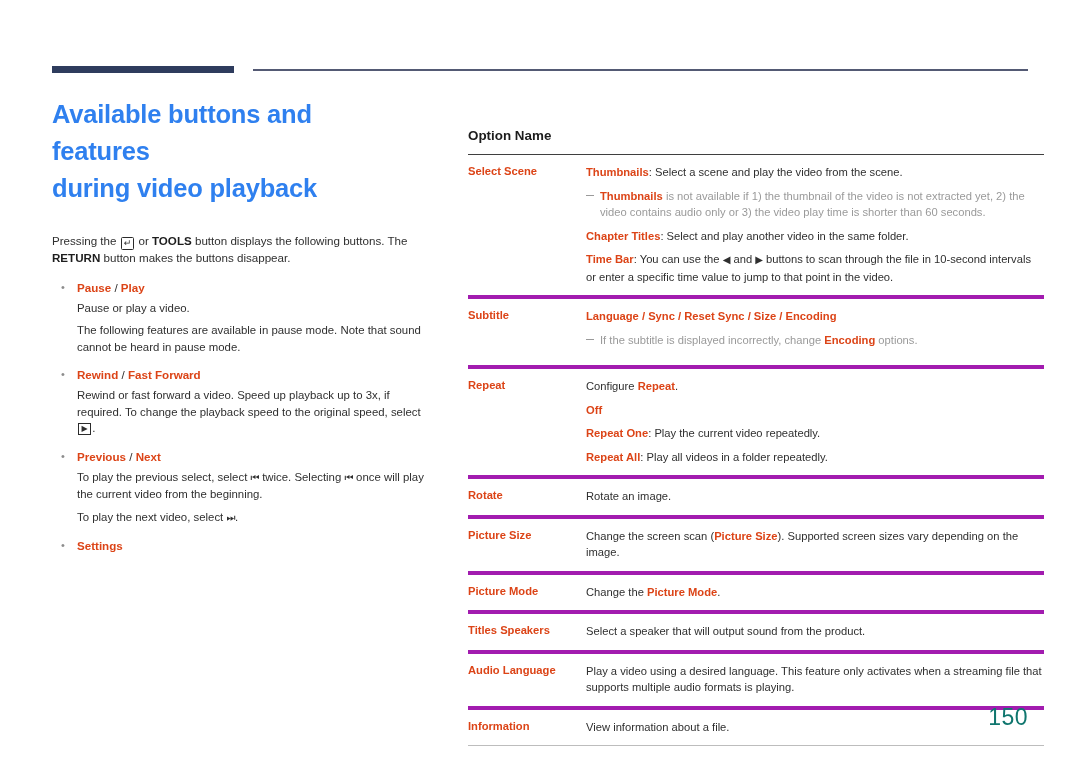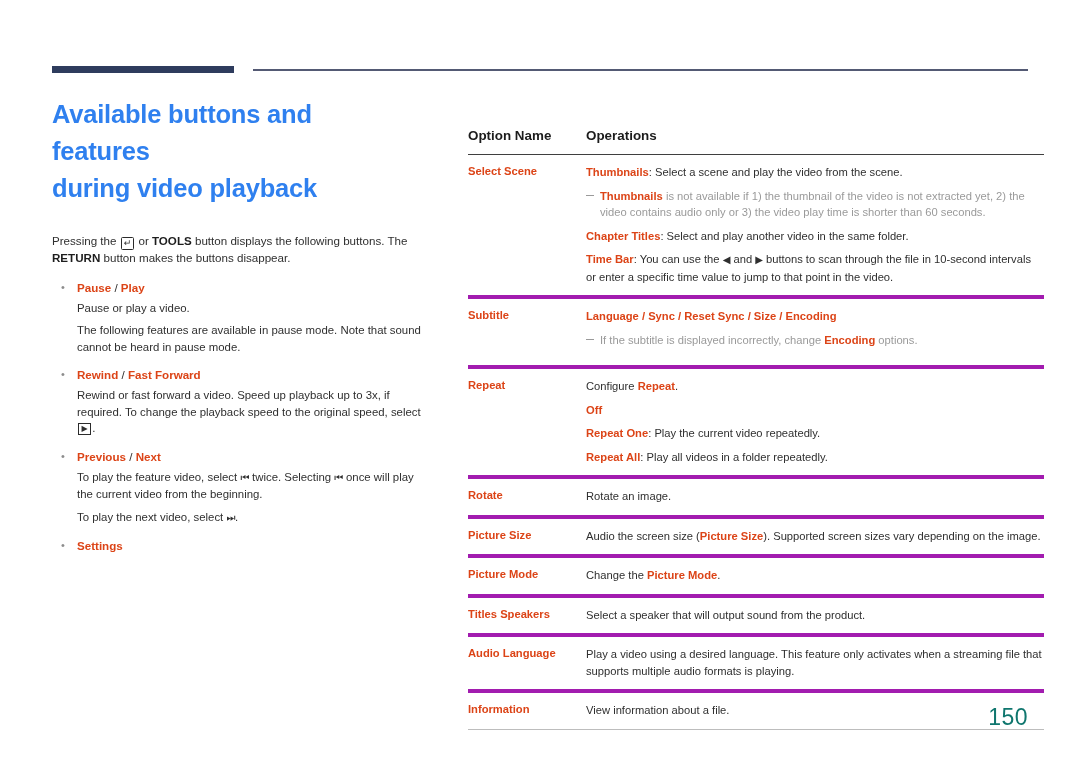--- a/index.html
+++ b/index.html
@@ -215,41 +215,40 @@
         <div class="bullet-body">
           <span>Rewind or fast forward a video. Speed up playback up to 3x, if required. To change the playback speed to the original speed, select </span><span class="boxglyph">▶</span><span>.</span>
         </div>
       </li>
 
       <li>
         <div class="bullet-head">
           <span>Previous</span><span class="sep"> / </span><span>Next</span>
         </div>
         <div class="bullet-body">
-          <span>To play the feature video, select </span><span class="mglyph">⏮</span><span> twice. Selecting </span><span class="mglyph">⏮</span><span> once will play the current video from the beginning.</span>
+          <span>To play the previous select, select </span><span class="mglyph">⏮</span><span> twice. Selecting </span><span class="mglyph">⏮</span><span> once will play the current video from the beginning.</span>
         </div>
         <div class="bullet-body">
           <span>To play the next video, select </span><span class="mglyph">⏭</span><span>.</span>
         </div>
       </li>
 
       <li>
         <div class="bullet-head">
           <span>Settings</span>
         </div>
       </li>
 
     </ul>
   </div>
 
   <div class="right-col">
 
     <div class="tbl-head">
       <div class="c1">Option Name</div>
-      <div class="c2">Operations</div>
     </div>
 
     <div class="tbl">
 
       <div class="trow">
         <div class="c1">Select Scene</div>
         <div class="c2">
           <div class="p">
             <span class="em">Thumbnails</span><span>: Select a scene and play the video from the scene.</span>
           </div>
@@ -299,21 +298,21 @@
         <div class="c1">Rotate</div>
         <div class="c2">
           <div class="p">Rotate an image.</div>
         </div>
       </div>
 
       <div class="trow">
         <div class="c1">Picture Size</div>
         <div class="c2">
           <div class="p">
-            <span>Audio the screen size (</span><span class="em">Picture Size</span><span>). Supported screen sizes vary depending on the image.</span>
+            <span>Change the screen scan (</span><span class="em">Picture Size</span><span>). Supported screen sizes vary depending on the image.</span>
           </div>
         </div>
       </div>
 
       <div class="trow">
         <div class="c1">Picture Mode</div>
         <div class="c2">
           <div class="p">
             <span>Change the </span><span class="em">Picture Mode</span><span>.</span>
           </div>

